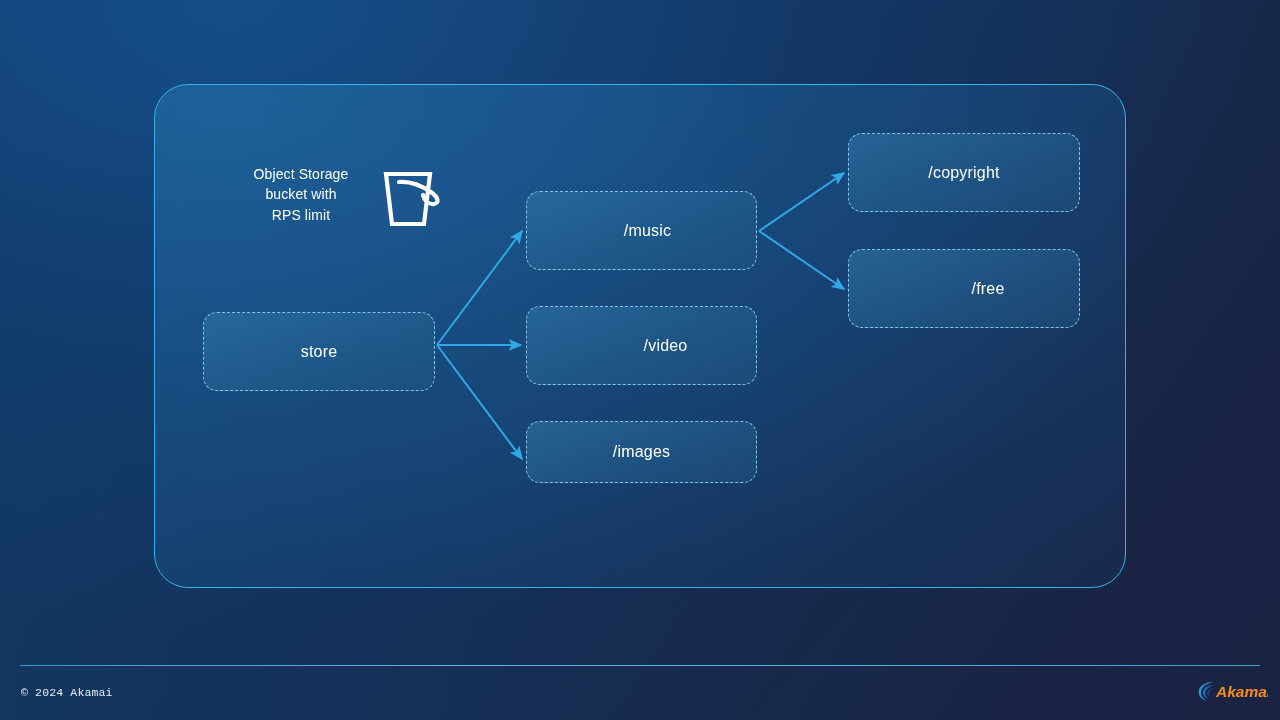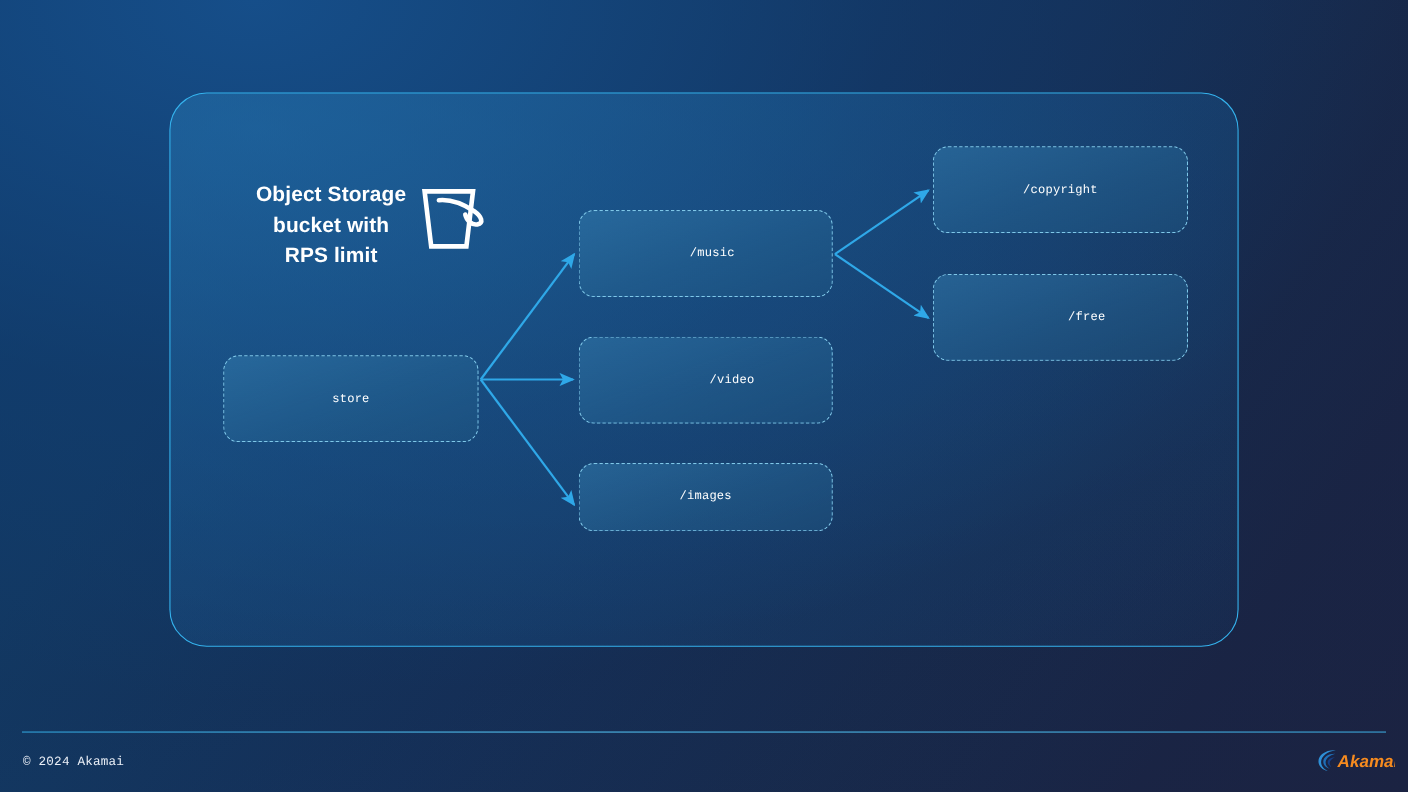--- a/index.html
+++ b/index.html
@@ -41,49 +41,48 @@
   }
 
   
   #caption {
     position: absolute;
     left: 228px;
     top: 164px;
     width: 146px;
     text-align: center;
     color: #ffffff;
-    font-size: 19px;
-    font-weight: bold;
+    font-size: 14px;
+    font-weight: normal;
     line-height: 1.45;
     letter-spacing: 0.1px;
   }
   #bucket-icon {
     position: absolute;
     left: 380px;
     top: 168px;
     width: 66px;
     height: 62px;
   }
 
   
   .node {
     position: absolute;
     box-sizing: border-box;
     border: 1.3px dashed #7fc7e8;
     border-radius: 14px;
     background: linear-gradient(160deg, rgba(50,120,170,0.58) 0%, rgba(38,101,148,0.50) 55%, rgba(32,88,132,0.46) 100%);
     color: #ffffff;
-    font-size: 11px;
+    font-size: 16px;
     display: flex;
     align-items: center;
     justify-content: center;
     letter-spacing: 0.2px;
-    font-family: Liberation Mono, monospace;
   }
-  .node.store    { left: 203px; top: 323px; width: 232px; height: 79px; }
+  .node.store    { left: 203px; top: 312px; width: 232px; height: 79px; }
   .node.music    { left: 526px; top: 191px; width: 231px; height: 79px; padding-left: 12px; }
   .node.video    { left: 526px; top: 306px; width: 231px; height: 79px; padding-left: 48px; }
   .node.images   { left: 526px; top: 421px; width: 231px; height: 62px; }
   .node.copyright{ left: 848px; top: 133px; width: 232px; height: 79px; }
   .node.free     { left: 848px; top: 249px; width: 232px; height: 79px; padding-left: 48px; }
 
   
   #connectors {
     position: absolute;
     left: 0; top: 0;

